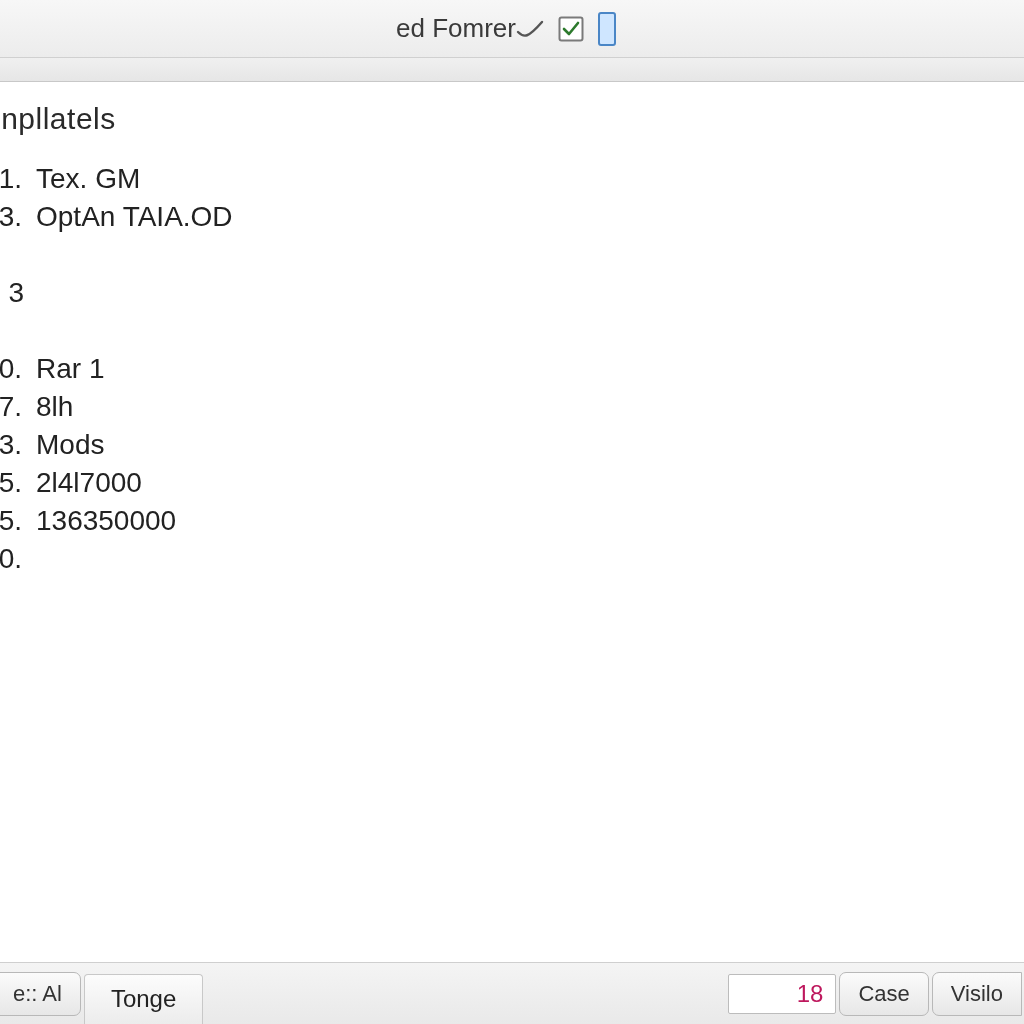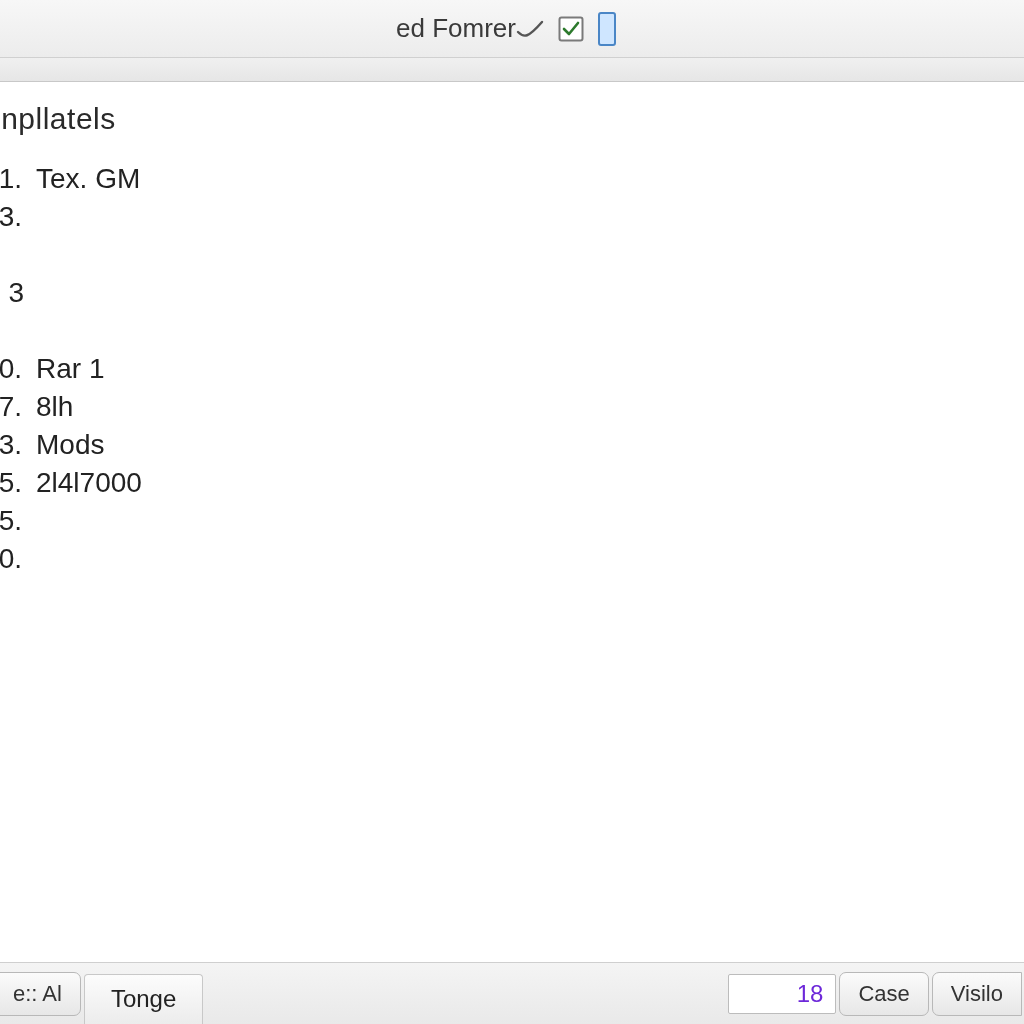--- a/index.html
+++ b/index.html
@@ -122,21 +122,21 @@
   .spacer-flex { flex: 1 1 auto; }
   .num-field {
     height: 40px;
     width: 108px;
     font-size: 24px;
     text-align: right;
     padding: 0 12px;
     background: #ffffff;
     border: 1px solid #bcbcbc;
     border-radius: 2px;
-    color: #6d28d9;
+    color: #be185d;
   }
   .btn.left-clip {
     margin-left: -6px;
     border-top-left-radius: 0;
     border-bottom-left-radius: 0;
   }
   .btn.right-clip {
     margin-right: -4px;
     border-top-right-radius: 0;
     border-bottom-right-radius: 0;
@@ -171,20 +171,21 @@
 <div class="content">
   <div class="heading">inpllatels</div>
 
   <ol class="itemlist">
     <li>
       <span class="num">1.</span>
       <span>Tex. GM</span>
     </li>
     <li>
       <span class="num">3.</span>
+      <span>OptAn TAIA.OD</span>
     </li>
 
     <li class="spacer"></li>
     <li class="section-num">
       <span class="num">3</span>
     </li>
     <li class="spacer" style="height:6px;"></li>
 
     <li>
       <span class="num">0.</span>
@@ -197,20 +198,21 @@
     <li>
       <span class="num">3.</span>
       <span>Mods</span>
     </li>
     <li>
       <span class="num">5.</span>
       <span>2l4l7000</span>
     </li>
     <li>
       <span class="num">5.</span>
+      <span>136350000</span>
     </li>
     <li>
       <span class="num">0.</span>
     </li>
   </ol>
 </div>
 
 <div class="bottombar">
   <button class="btn left-clip">e:: Al</button>
   <div class="tab-like">Tonge</div>

